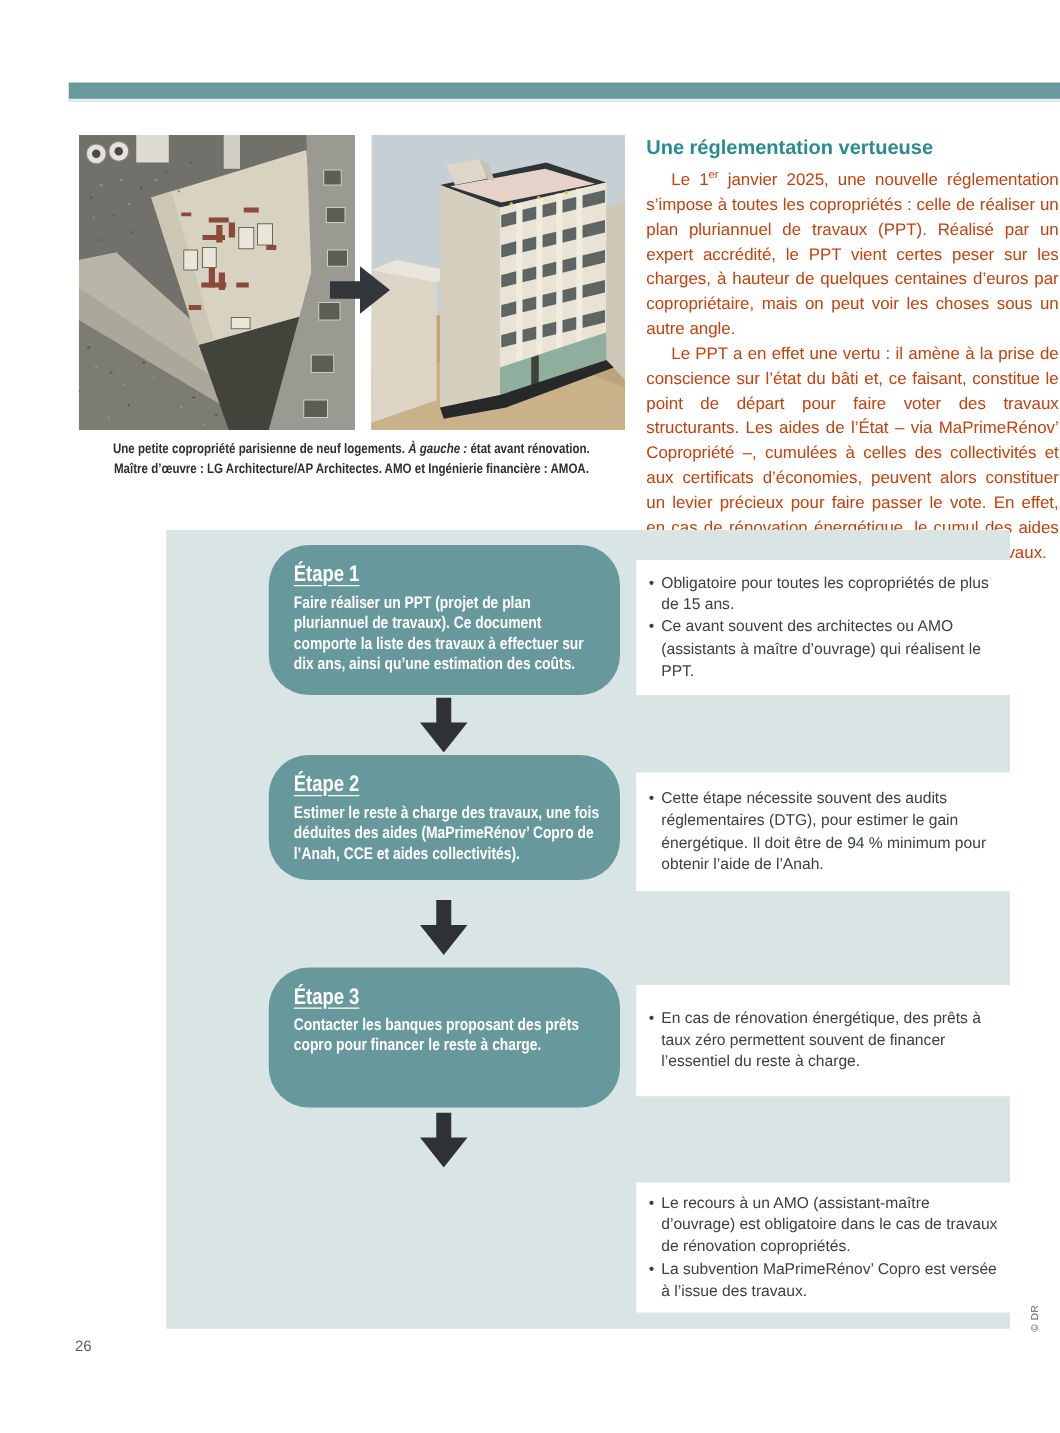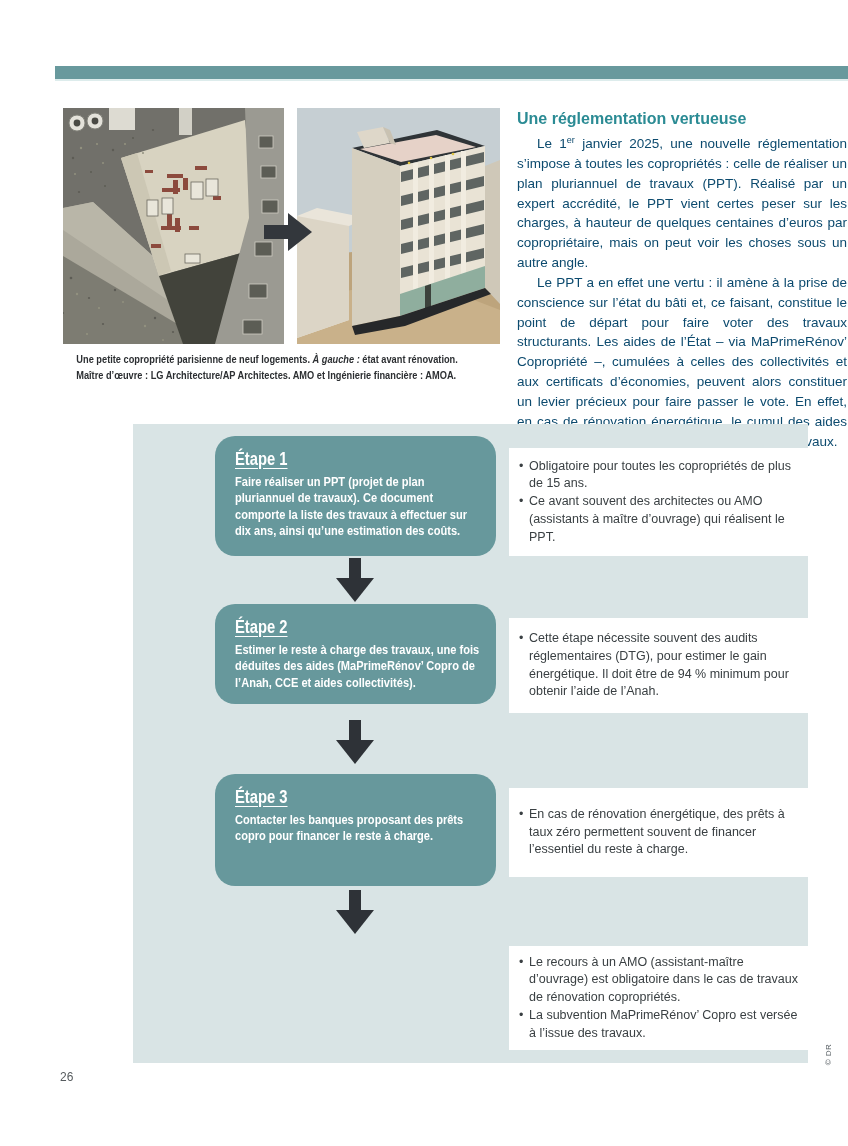--- a/index.html
+++ b/index.html
@@ -15,35 +15,35 @@
   .title-bar{position:absolute;left:55px;top:66px;width:793px;height:13px;background:#68999d;
              border-bottom:2px solid #ddecec;}
 
   
   .photo{position:absolute;top:108px;height:236px;overflow:hidden;}
   .photo-left{left:63px;width:221px;}
   .photo-right{left:297px;width:203px;}
   .transform-arrow{position:absolute;left:264px;top:211px;width:48px;height:42px;}
 
   
-  .caption{position:absolute;left:40px;top:351px;width:483px;
+  .caption{position:absolute;left:40px;top:351px;width:483px;text-align:center;
            font-weight:bold;font-size:11px;line-height:16px;color:#2c2f32;}
   .caption .cline{display:block;}
   .caption .cspan{display:inline-block;transform:scaleX(0.84);transform-origin:50% 50%;white-space:nowrap;}
   .caption i{font-style:italic;}
 
   
   .article{position:absolute;left:517px;top:110px;width:330px;}
   .article h2{margin:0 0 6px 0;font-size:16px;font-weight:bold;color:#2b8b94;}
-  .article p{margin:0;font-size:13.5px;line-height:1.47;color:#0c4a6e;text-align:justify;text-indent:20px;}
+  .article p{margin:0;font-size:13.5px;line-height:1.47;color:#c2410c;text-align:justify;text-indent:20px;}
   .article sup{font-size:9px;line-height:0;}
 
   
   .panel{position:absolute;left:133px;top:424px;width:675px;height:639px;background:#d9e4e5;}
-  .step{position:absolute;left:215px;width:281px;background:#67989c;border-radius:20px;
+  .step{position:absolute;left:215px;width:281px;background:#67989c;border-radius:32px;
         color:#ffffff;box-sizing:border-box;overflow:hidden;}
   .step .inner{padding:13px 12px 8px 20px;}
   .step-title{display:block;font-size:18px;font-weight:bold;text-decoration:underline;
               text-underline-offset:3px;margin-bottom:4px;
               transform:scaleX(0.82);transform-origin:0 0;width:122%;}
   .step-body{display:block;font-size:13.5px;font-weight:bold;line-height:1.22;
              transform:scaleX(0.82);transform-origin:0 0;width:122%;}
   .s1{top:436px;height:120px;}
   .s2{top:604px;height:100px;}
   .s3{top:774px;height:112px;}

